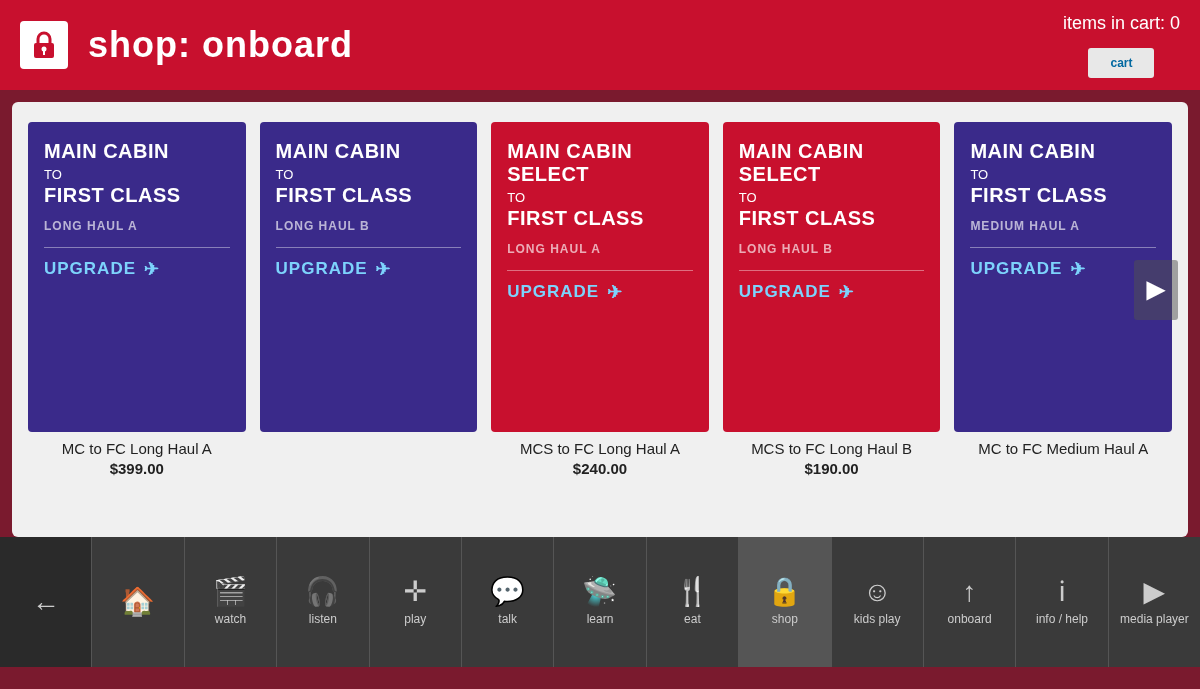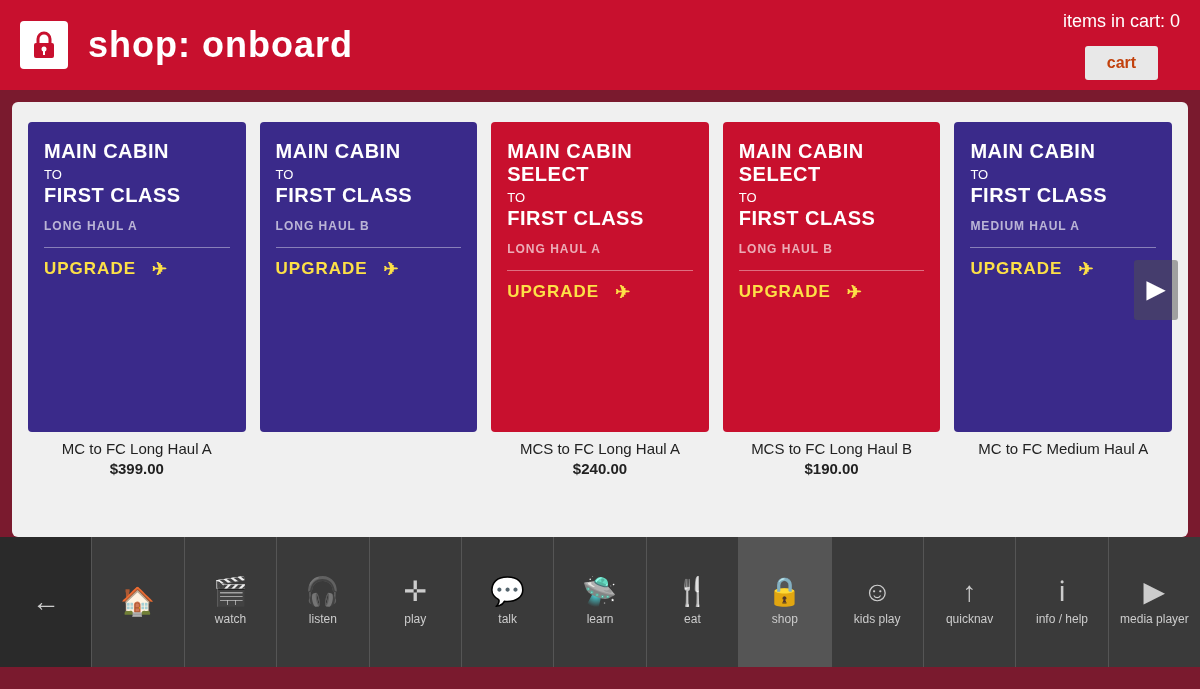--- a/index.html
+++ b/index.html
@@ -48,24 +48,24 @@
       flex-direction: column;
     }
     #cart-info {
       color: white;
       font-size: 18px;
     }
     #cart-button {
       background: #e8e8e8;
       border: none;
       padding: 8px 22px;
-      font-size: 16px;
+      font-size: 12px;
       cursor: pointer;
       border-radius: 3px;
-      color: #c2410c;
+      color: #0369a1;
       font-weight: bold;
     }
 
     
     #main-area {
       background: #f0f0f0;
       margin: 12px;
       border-radius: 6px;
       padding: 20px 16px 16px;
       height: 430px;
@@ -125,28 +125,28 @@
       letter-spacing: 1px;
       margin-top: 12px;
       font-weight: 600;
     }
     .card-divider {
       border: none;
       border-top: 1px solid rgba(255,255,255,0.4);
       margin: 14px 0 10px;
     }
     .card-upgrade {
-      color: #fde047;
+      color: #7dd3fc;
       font-size: 17px;
       font-weight: 900;
       text-transform: uppercase;
       letter-spacing: 1px;
       display: flex;
       align-items: center;
-      gap: 16px;
+      gap: 8px;
     }
     .card-upgrade-arrow {
       font-size: 18px;
     }
 
     .card-label-area {
       padding: 8px 0 2px;
       text-align: center;
     }
     .card-name {
@@ -374,21 +374,21 @@
     <div class="nav-item active">
       <span class="nav-icon">🔒</span>
       <span class="nav-label">shop</span>
     </div>
     <div class="nav-item">
       <span class="nav-icon">☺</span>
       <span class="nav-label">kids play</span>
     </div>
     <div class="nav-item">
       <span class="nav-icon">↑</span>
-      <span class="nav-label">quicknav</span>
+      <span class="nav-label">onboard</span>
     </div>
     <div class="nav-item">
       <span class="nav-icon">ℹ</span>
       <span class="nav-label">info / help</span>
     </div>
     <div class="nav-item">
       <span class="nav-icon">▶</span>
       <span class="nav-label">media player</span>
     </div>
   </div>

